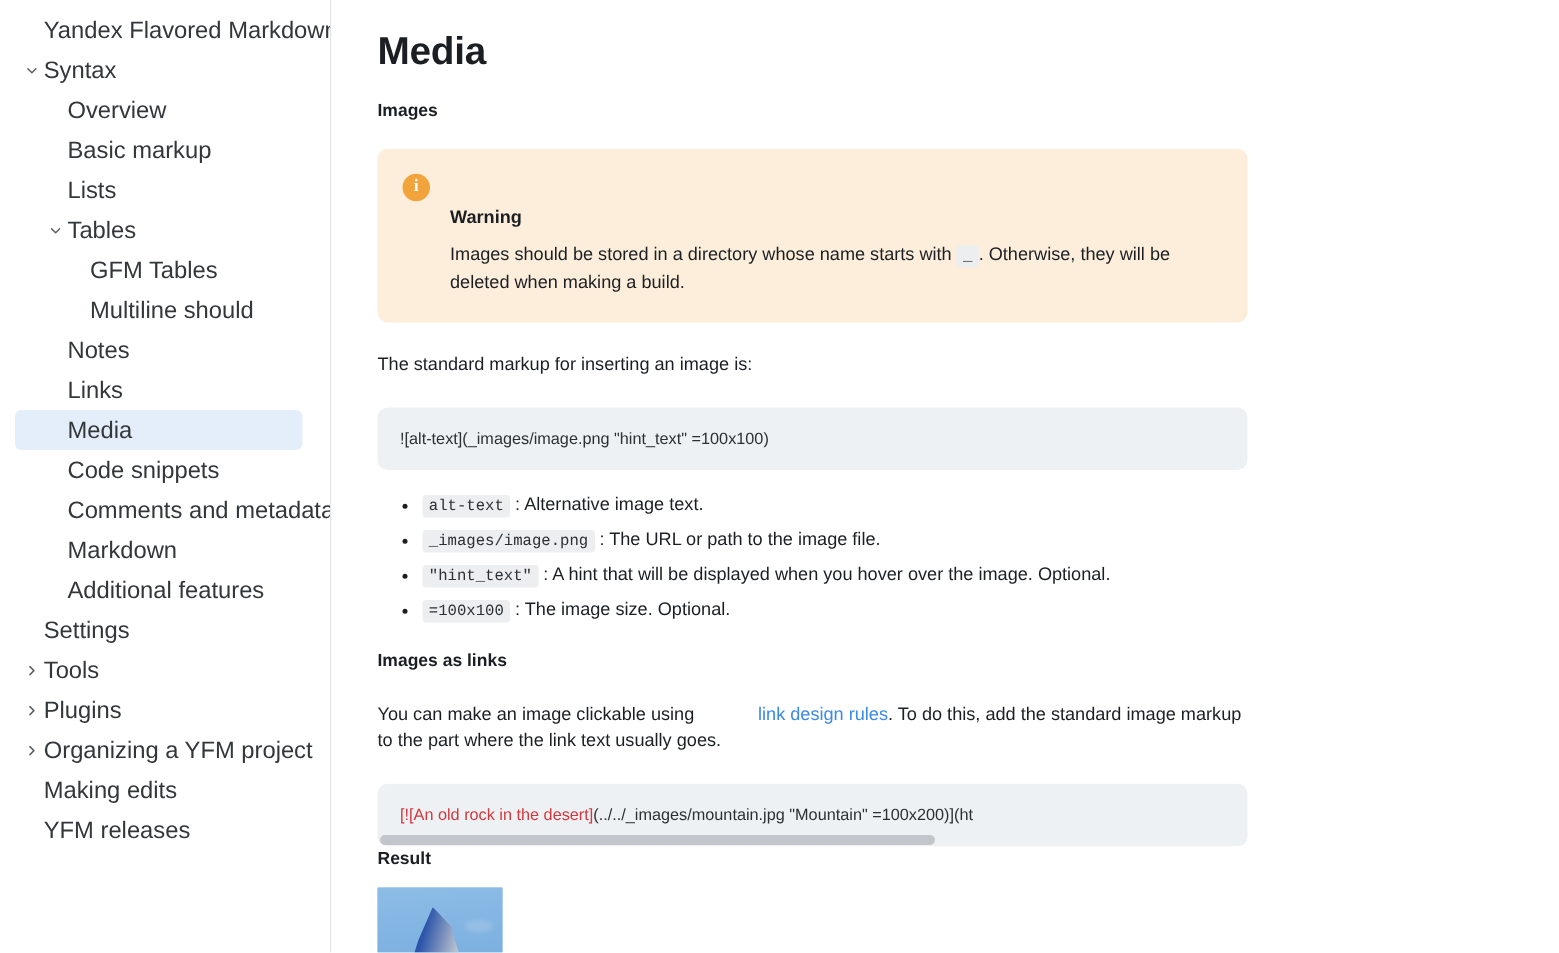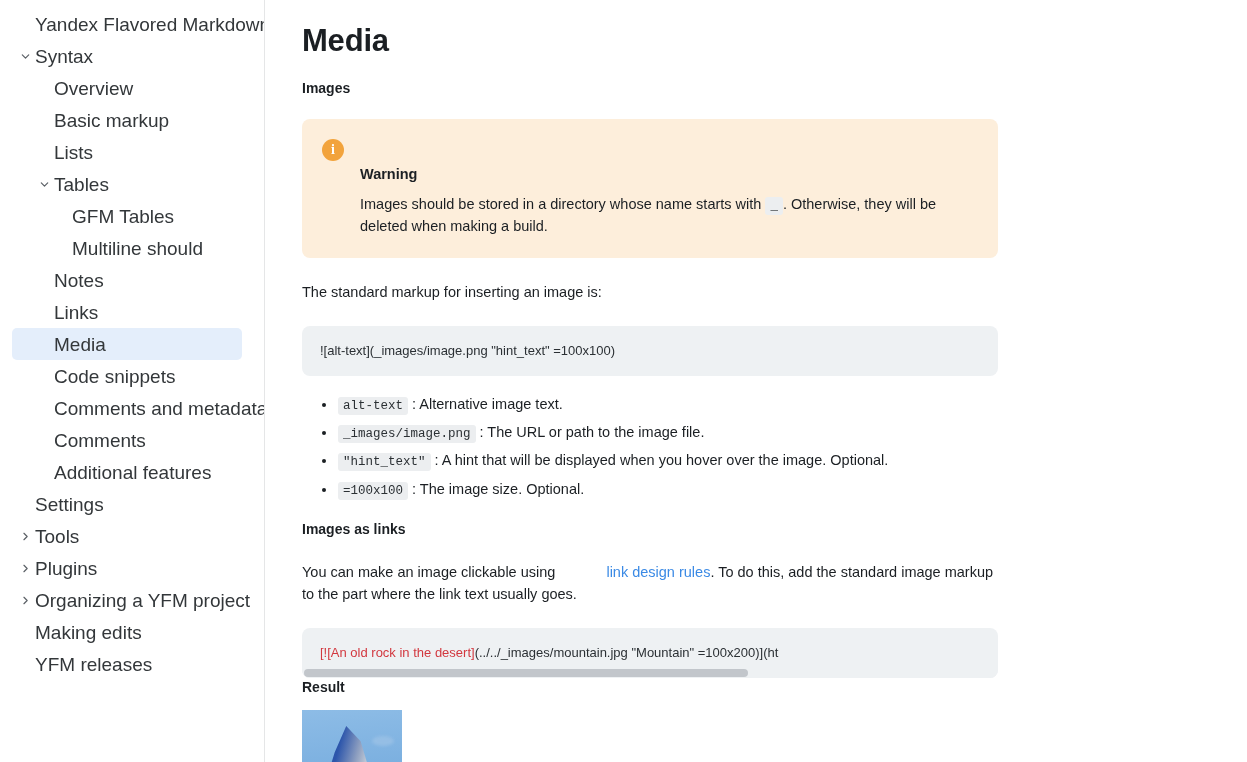--- a/index.html
+++ b/index.html
@@ -273,21 +273,21 @@
       <div class="nav-item lvl1 active">
         <span class="label">Media</span>
       </div>
       <div class="nav-item lvl1">
         <span class="label">Code snippets</span>
       </div>
       <div class="nav-item lvl1">
         <span class="label">Comments and metadata</span>
       </div>
       <div class="nav-item lvl1">
-        <span class="label">Comments</span>
+        <span class="label">Markdown</span>
       </div>
       <div class="nav-item lvl1">
         <span class="label">Additional features</span>
       </div>
       <div class="nav-item lvl0">
         <span class="label">Settings</span>
       </div>
       <div class="nav-item lvl0">
         <span class="chev">
           <svg width="11" height="11" viewBox="0 0 12 12" fill="none" stroke="currentColor" stroke-width="1.3" stroke-linecap="round" stroke-linejoin="round">

